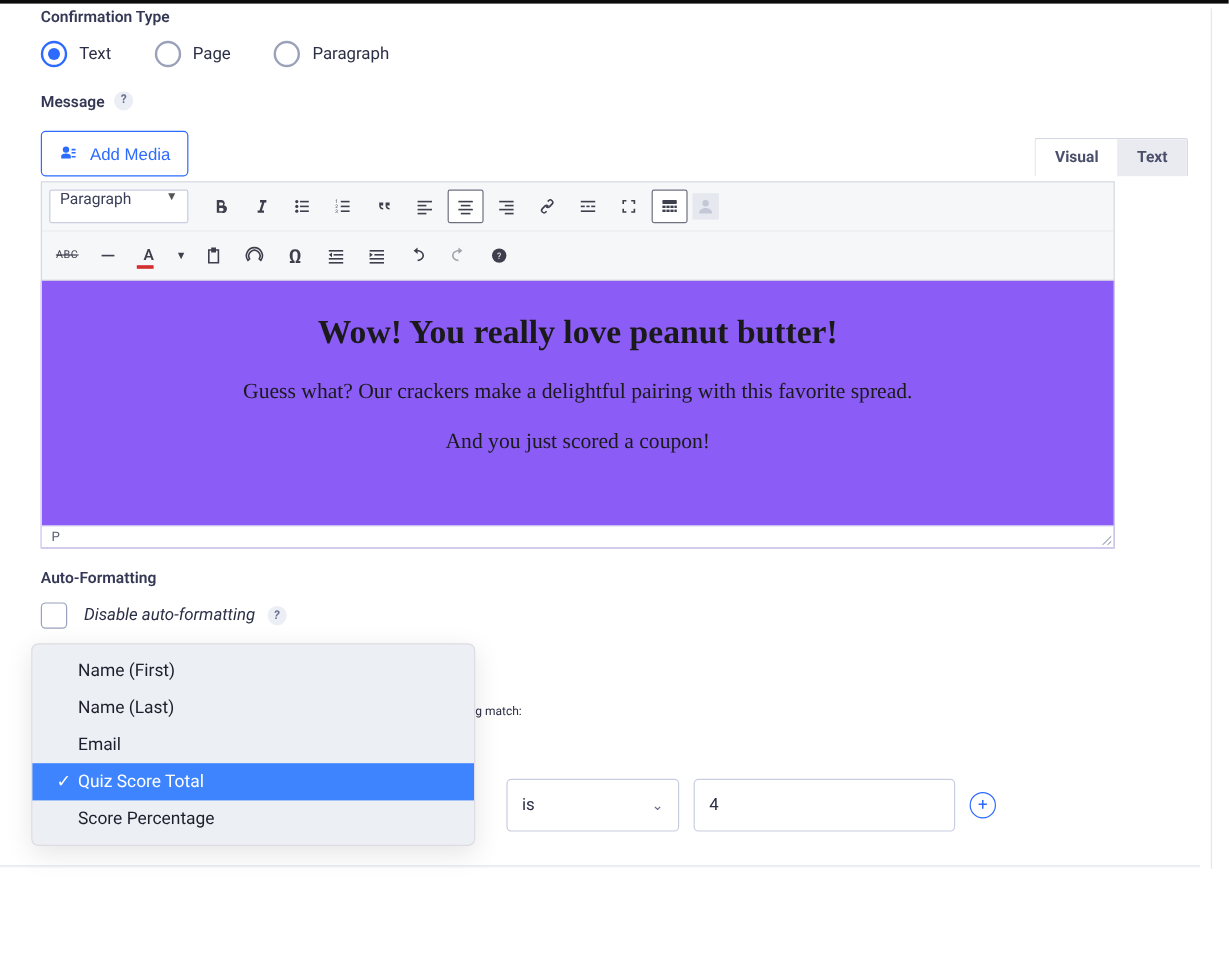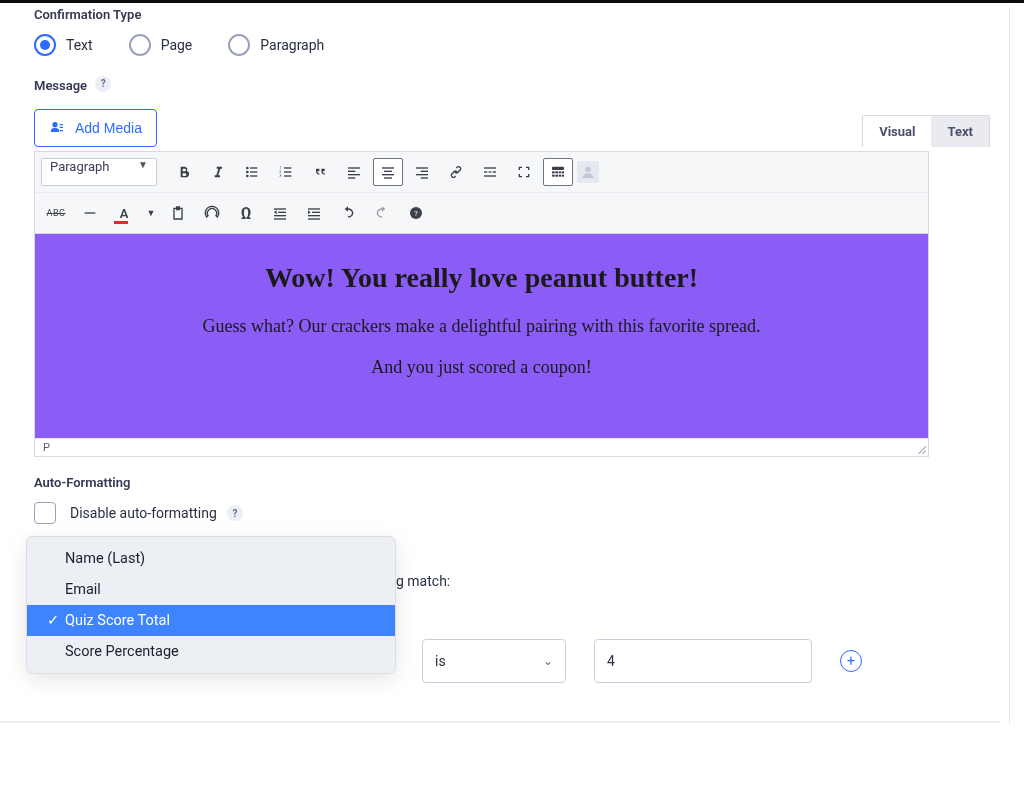--- a/index.html
+++ b/index.html
@@ -94,28 +94,28 @@
     background:
       linear-gradient(135deg, transparent 60%, #b7bac9 60%, #b7bac9 70%, transparent 70%,
                       transparent 80%, #b7bac9 80%, #b7bac9 90%, transparent 90%);
   }
   .auto-fmt { margin-top: 18px; }
   .check-row { display: flex; align-items: center; gap: 14px; margin-top: 12px; }
   .checkbox {
     width: 22px; height: 22px; border: 1.5px solid #9aa1b9; border-radius: 4px;
     background: #fff; cursor: pointer;
   }
-  .check-label { font-size: 14px; color: #2b2f45; display: flex; gap: 10px; align-items: flex-end; }
+  .check-label { font-size: 14px; color: #2b2f45; display: flex; gap: 10px; align-items: flex-end; font-style: italic; }
   .cond-area { margin-top: 20px; position: relative; height: 200px; }
   .cond-hidden-label {
     font-size: 13px; font-weight: 600; color: #343854;
     white-space: nowrap;
   }
-  .cond-text { font-size: 14px; color: #2b2f45; margin-top: 14px; }
-  .cond-row { display: flex; gap: 28px; align-items: center; margin-top: 50px; }
+  .cond-text { font-size: 10px; color: #2b2f45; margin-top: 29px; }
+  .cond-row { display: flex; gap: 12px; align-items: center; margin-top: 50px; }
   .sel, .txt {
     height: 44px; border: 1px solid #c9cde0; border-radius: 4px;
     background: #fff; font-size: 14px; color: #2b2f45;
     padding: 0 12px; display: flex; align-items: center; justify-content: space-between;
   }
   .sel { width: 144px; cursor: pointer; margin-left: 388px; }
   .sel .caret { font-size: 12px; color: #6a6f8b; }
   .txt { width: 218px; }
   .addcond {
     width: 22px; height: 22px; border: 1.5px solid #2d6bff; border-radius: 50%;
@@ -386,20 +386,24 @@
       </div>
     </div>
 
     
     <div class="cond-area">
       <div class="cond-hidden-label" style="visibility:hidden;">Conditional Logic</div>
 
       <div class="dropdown">
         <div class="dd-item">
             <span class="dd-check"></span>
+            <span>Name (First)</span>
+          </div>
+        <div class="dd-item">
+            <span class="dd-check"></span>
             <span>Name (Last)</span>
           </div>
         <div class="dd-item">
             <span class="dd-check"></span>
             <span>Email</span>
           </div>
         <div class="dd-item selected">
             <span class="dd-check">✓</span>
             <span>Quiz Score Total</span>
           </div>

